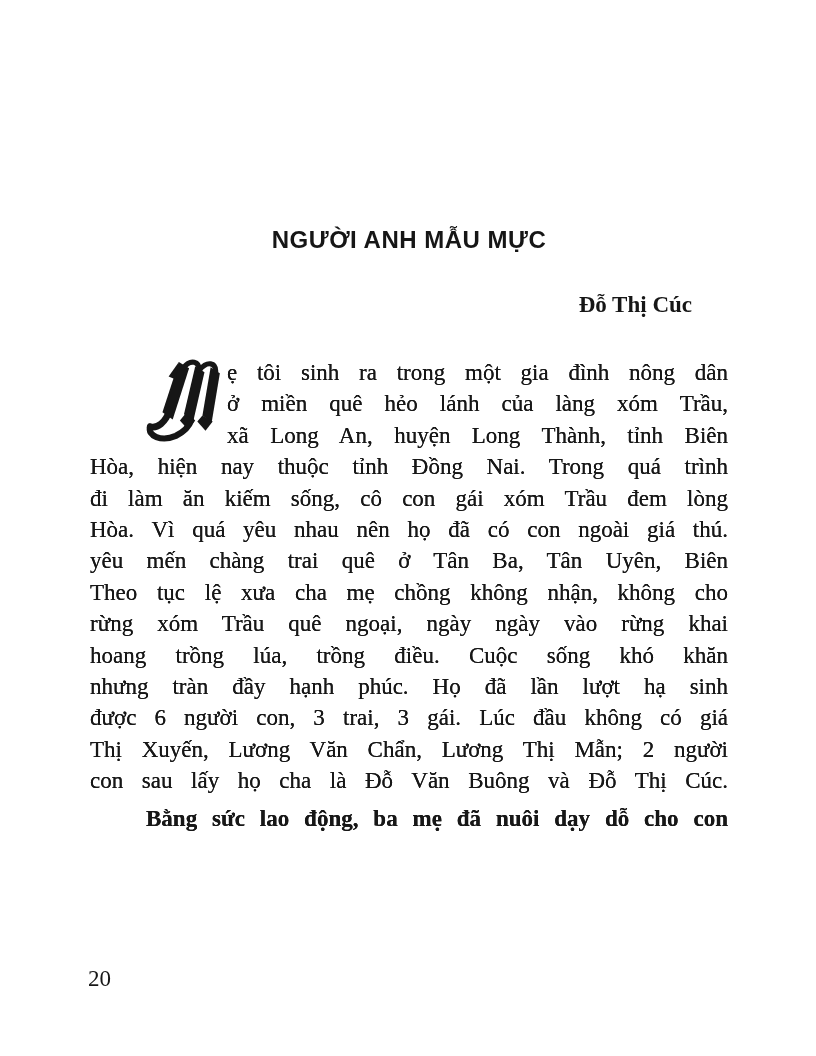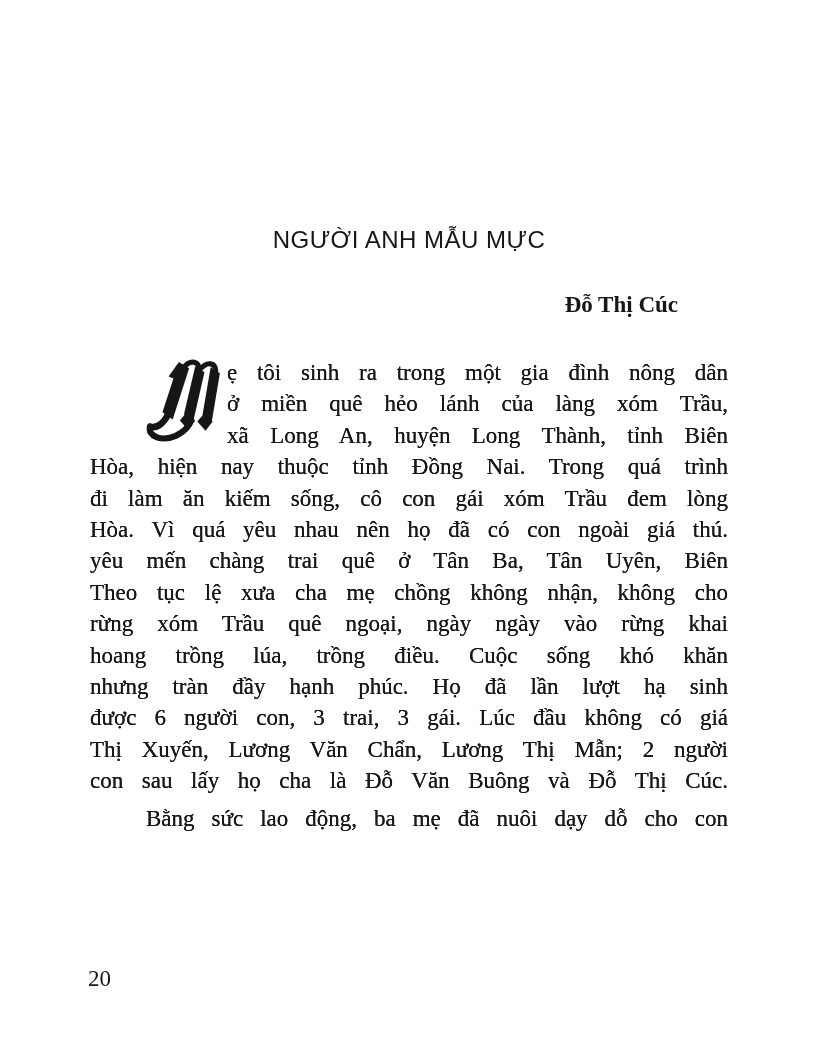--- a/index.html
+++ b/index.html
@@ -17,28 +17,28 @@
     font-family: "Liberation Serif", "DejaVu Serif", serif;
   }
   .title {
     position: absolute;
     left: 90px;
     top: 226px;
     width: 638px;
     margin: 0;
     text-align: center;
     font-family: "Liberation Sans", "DejaVu Sans", sans-serif;
-    font-weight: 400;
+    font-weight: 700;
     font-size: 24px;
     letter-spacing: 0.5px;
     color: #161616;
   }
   .author {
     position: absolute;
-    left: 76px;
+    left: 90px;
     top: 292px;
     width: 638px;
     box-sizing: border-box;
     padding-right: 36px;
     text-align: right;
     font-weight: 700;
     font-size: 23px;
     color: #161616;
   }
   .body-text {
@@ -64,20 +64,21 @@
   }
   .line {
     text-align: justify;
     text-align-last: justify;
   }
   .line.para-end {
     text-align-last: left;
   }
   .paragraph-2 {
     margin-top: 6px;
+    font-weight: bold;
   }
   .paragraph-2 .line {
     text-indent: 56px;
   }
   .pagenum {
     position: absolute;
     left: 88px;
     top: 966px;
     font-size: 23px;
     color: #171717;

